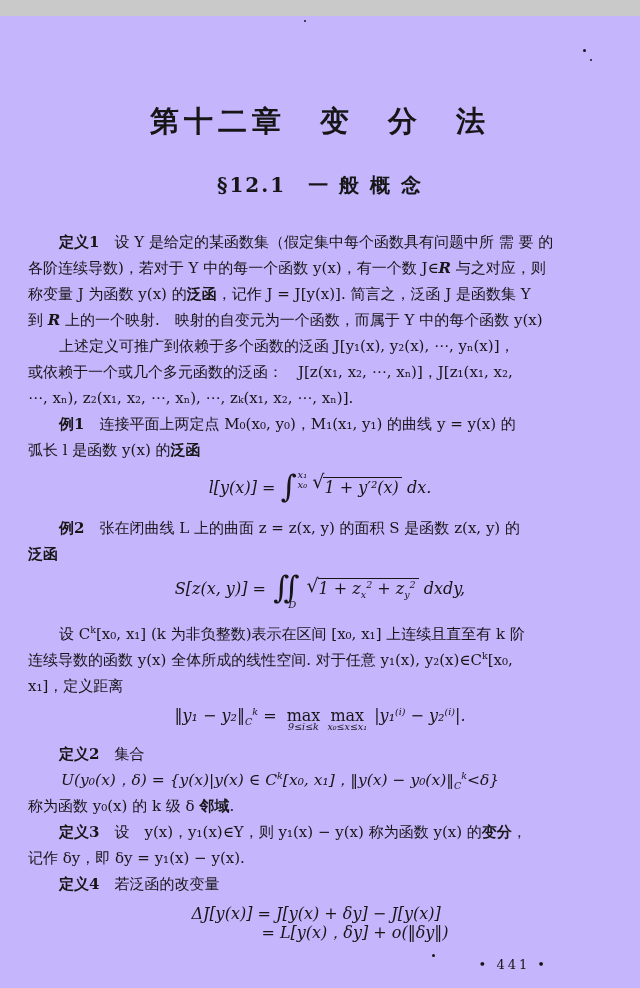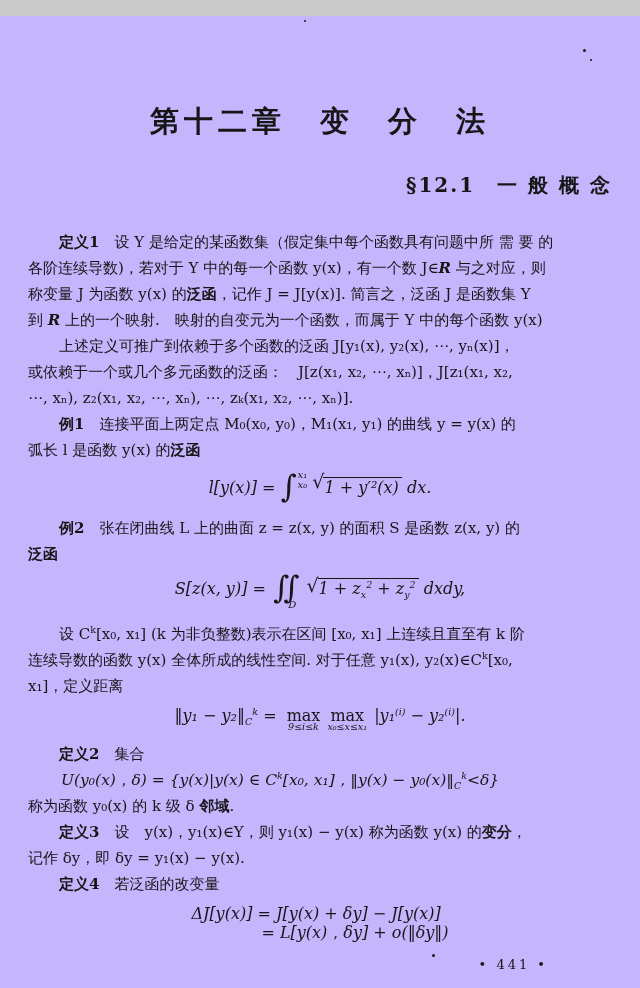--- a/index.html
+++ b/index.html
@@ -3,21 +3,21 @@
 <meta charset="utf-8">
 <style>
   html,body{margin:0;padding:0;background:#c9c9c9;}
   .page{
     position:relative;width:640px;height:988px;background:#c4b5fd;
     font-family:"DejaVu Serif","DejaVu Sans","Liberation Serif",serif;
     color:#161616;overflow:hidden;margin:16px auto;
   }
   .content{padding:86px 28px 0 28px;}
   h1.chapter{font-size:29px;font-weight:bold;text-align:center;margin:0 0 30px 0;letter-spacing:5px;}
-  h2.section{font-size:20px;font-weight:bold;text-align:right;margin:0 0 30px 0;letter-spacing:2px;}
+  h2.section{font-size:20px;font-weight:bold;text-align:center;margin:0 0 30px 0;letter-spacing:2px;}
   .line{font-size:15px;line-height:26px;white-space:nowrap;}
   .indent{padding-left:31px;}
   .b{font-weight:bold;}
   .i{font-style:italic;}
   sup,sub{font-size:9.5px;line-height:0;}
   .formula{text-align:center;font-size:16px;font-style:italic;margin:7px 0 9px 0;}
   .formula .up{font-style:italic;}
   .mathline{font-size:15.5px;line-height:26px;font-style:italic;padding-left:33px;white-space:nowrap;}
   .intwrap{white-space:nowrap;}
   .bigop{font-size:31px;font-style:normal;vertical-align:middle;line-height:1;position:relative;top:-2px;}

